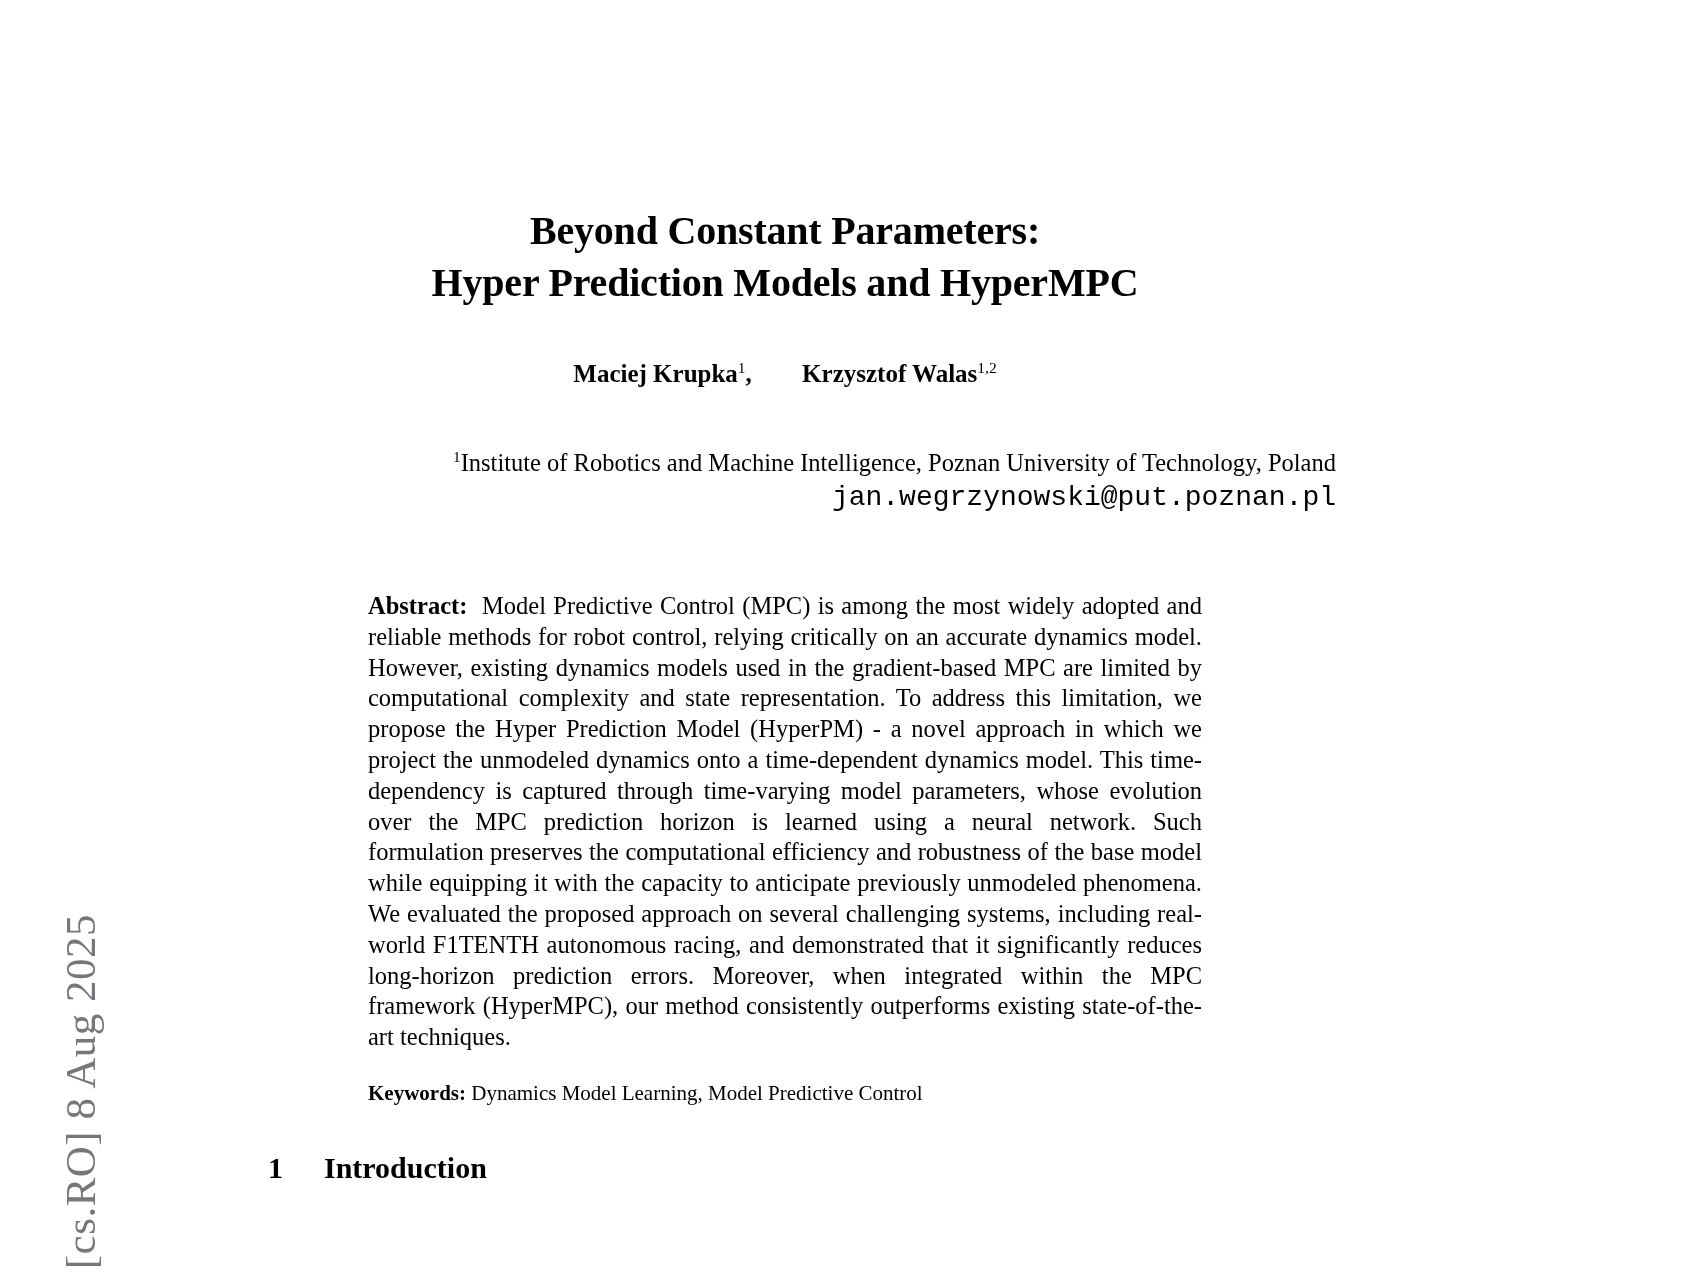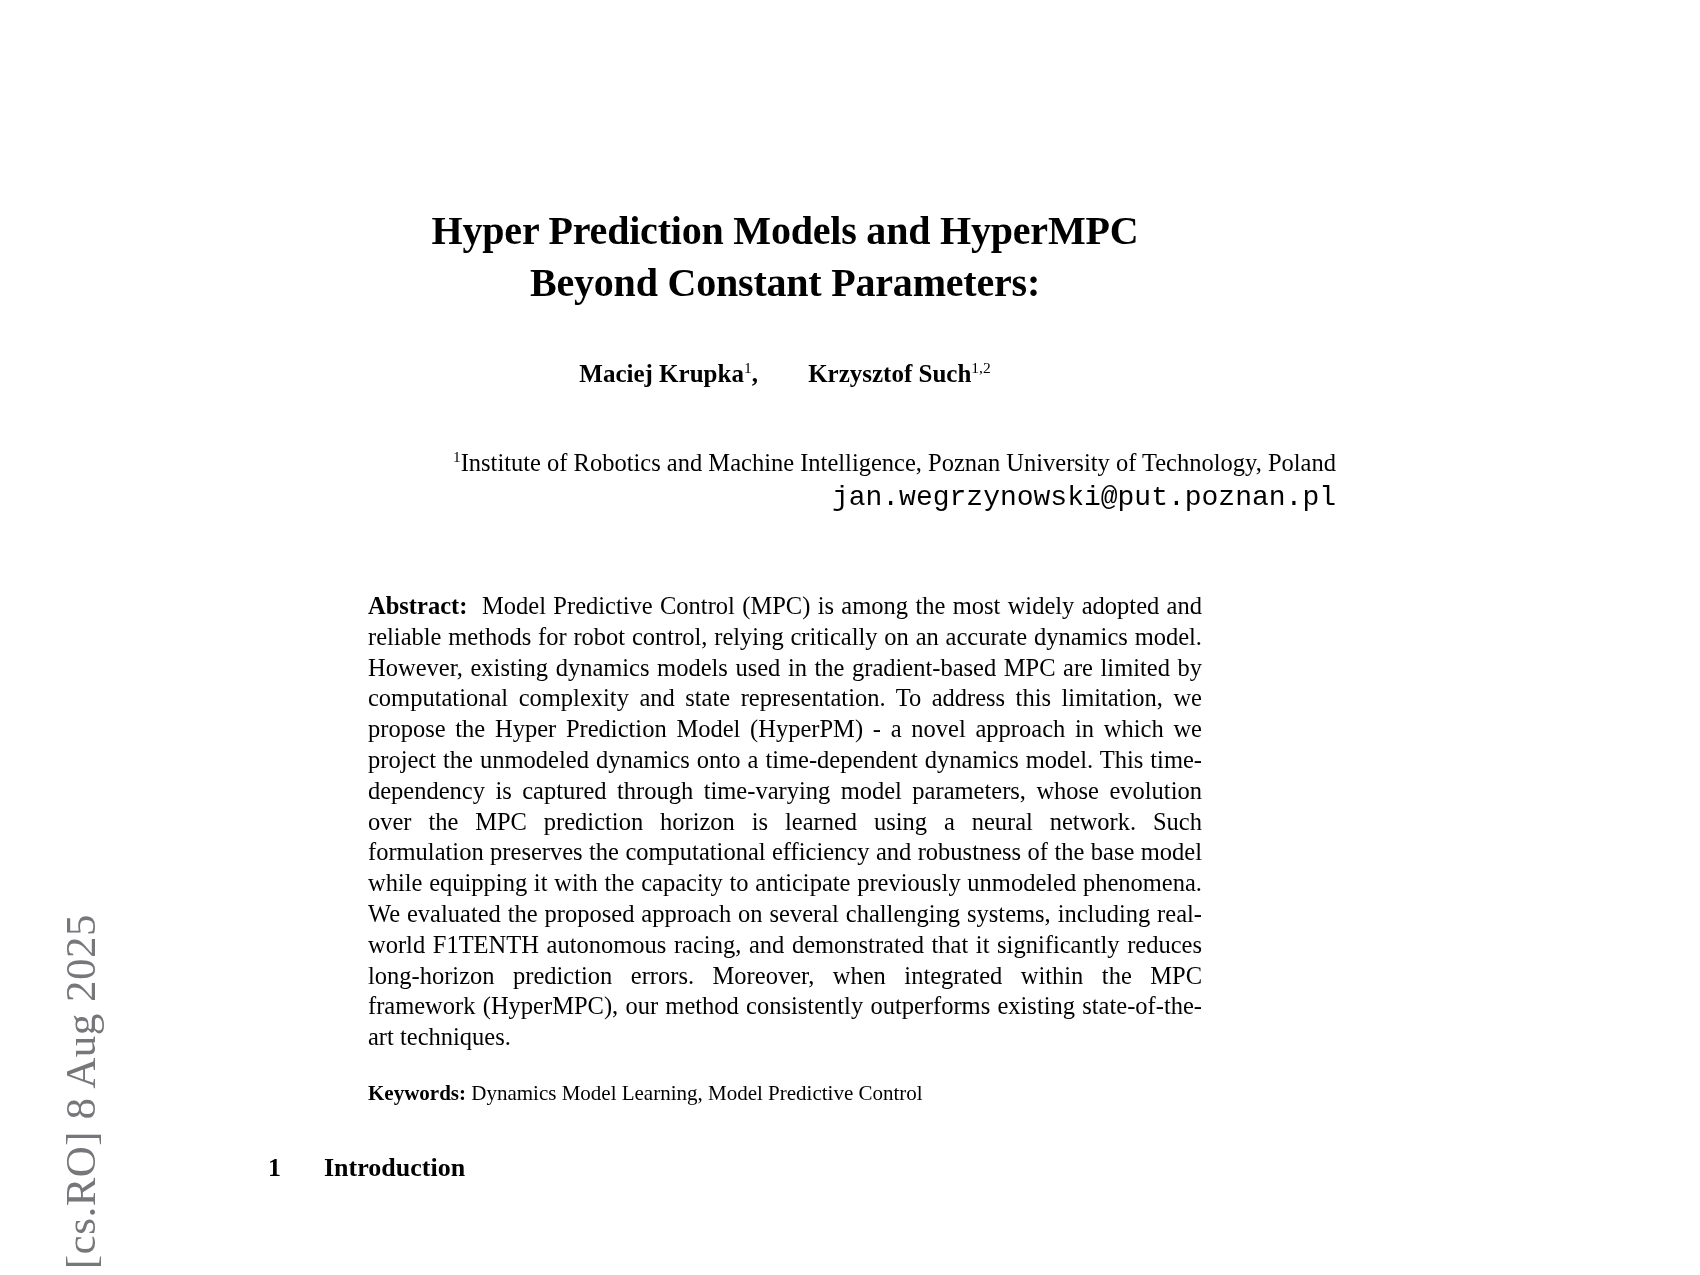--- a/index.html
+++ b/index.html
@@ -145,46 +145,46 @@
 
   #section-block {
     position: absolute;
     left: 268px;
     top: 1148px;
     width: 1000px;
   }
   .section-heading {
     font-family: "Liberation Serif", "DejaVu Serif", serif;
     font-weight: bold;
-    font-size: 26px;
+    font-size: 30px;
     line-height: 40px;
   }
   .section-number {
     display: inline-block;
     width: 56px;
   }
 </style>
 </head>
 <body>
 
 <div id="arxiv-stamp">
   <div class="stamp-text">6181v1  [cs.RO]  8 Aug 2025</div>
 </div>
 
 <div id="page">
 
   <div id="title-block">
+    <div class="paper-title">Beyond Constant Parameters:</div>
     <div class="paper-title">Hyper Prediction Models and HyperMPC</div>
-    <div class="paper-title">Beyond Constant Parameters:</div>
   </div>
 
   <div id="authors-block">
     <div class="author-row">
       <span class="author"><span>Maciej Krupka</span><sup>1</sup><span>,</span></span>
-      <span class="author"><span>Krzysztof Such</span><sup>1,2</sup></span>
+      <span class="author"><span>Krzysztof Walas</span><sup>1,2</sup></span>
     </div>
   </div>
 
   <div id="affiliations-block">
     <div class="aff-line"><span class="aff-mark">1</span><span>Institute of Robotics and Machine Intelligence, Poznan University of Technology, Poland</span></div>
     <div class="email-line">jan.wegrzynowski@put.poznan.pl</div>
   </div>
 
   <div id="abstract-block">
     <div class="abstract-text"><span class="lead-label">Abstract:</span>&nbsp; <span>Model Predictive Control (MPC) is among the most widely adopted and reliable methods for robot control, relying critically on an accurate dynamics model. However, existing dynamics models used in the gradient-based MPC are limited by computational complexity and state representation. To address this limitation, we propose the Hyper Prediction Model (HyperPM) - a novel approach in which we project the unmodeled dynamics onto a time-dependent dynamics model. This time-dependency is captured through time-varying model parameters, whose evolution over the MPC prediction horizon is learned using a neural network. Such formulation preserves the computational efficiency and robustness of the base model while equipping it with the capacity to anticipate previously unmodeled phenomena. We evaluated the proposed approach on several challenging systems, including real-world F1TENTH autonomous racing, and demonstrated that it significantly reduces long-horizon prediction errors. Moreover, when integrated within the MPC framework (HyperMPC), our method consistently outperforms existing state-of-the-art techniques.</span></div>

